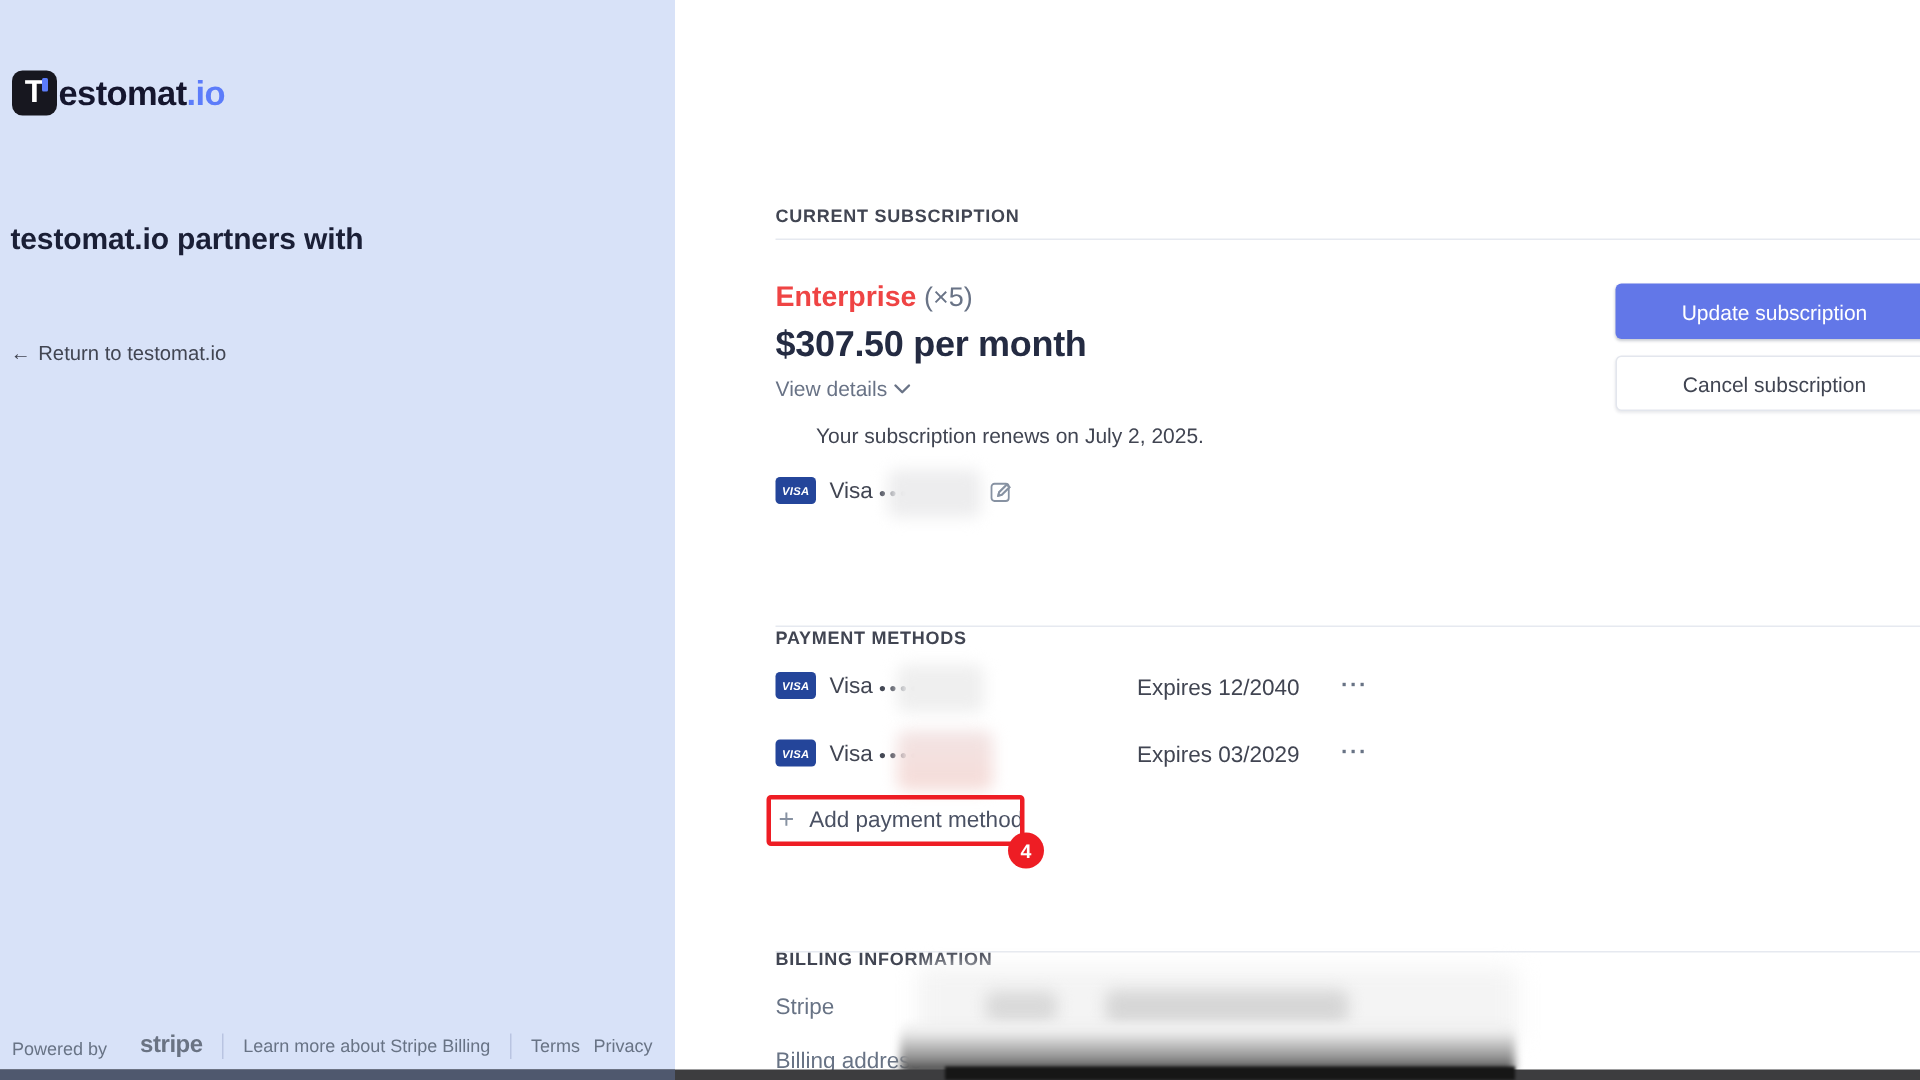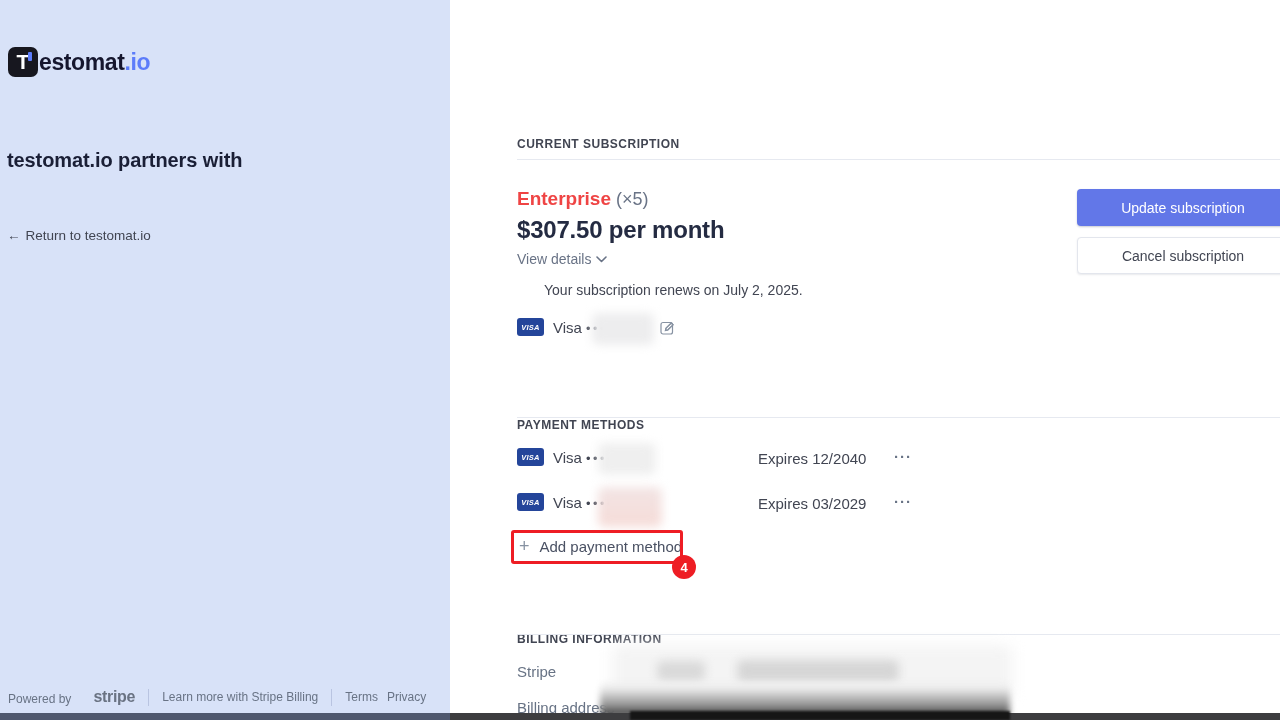--- a/index.html
+++ b/index.html
@@ -102,21 +102,21 @@
       <span>←</span>
       <span>Return to testomat.io</span>
     </div>
 
     <div class="sb-footer">
       <span class="powered">
         <span>Powered by</span>
         <span class="stripe-mark">stripe</span>
       </span>
       <span class="vdiv"></span>
-      <span class="sb-link">Learn more with Stripe Billing</span>
+      <span class="sb-link">Learn more about Stripe Billing</span>
       <span class="vdiv"></span>
       <span class="tp-group">
         <span class="sb-link">Terms</span>
         <span class="sb-link">Privacy</span>
       </span>
     </div>
   </div>
 
   <div class="section-label" style="left:517px; top:137px;">CURRENT SUBSCRIPTION</div>
   <div class="hdiv" style="top:159px;"></div>

